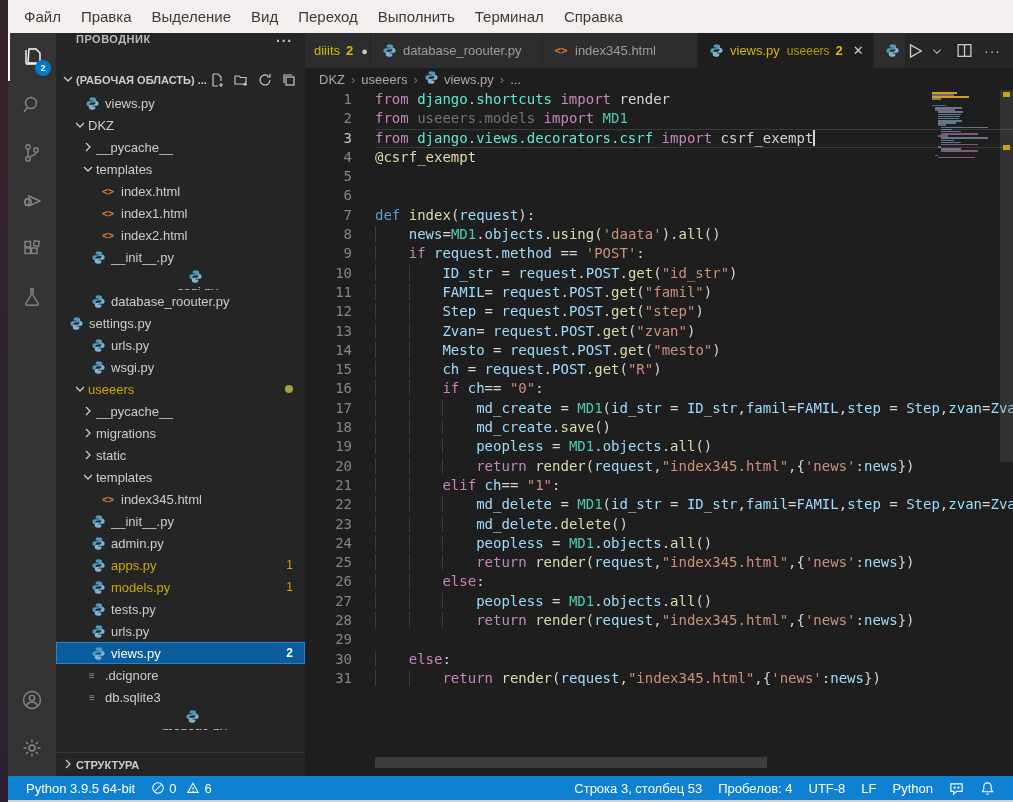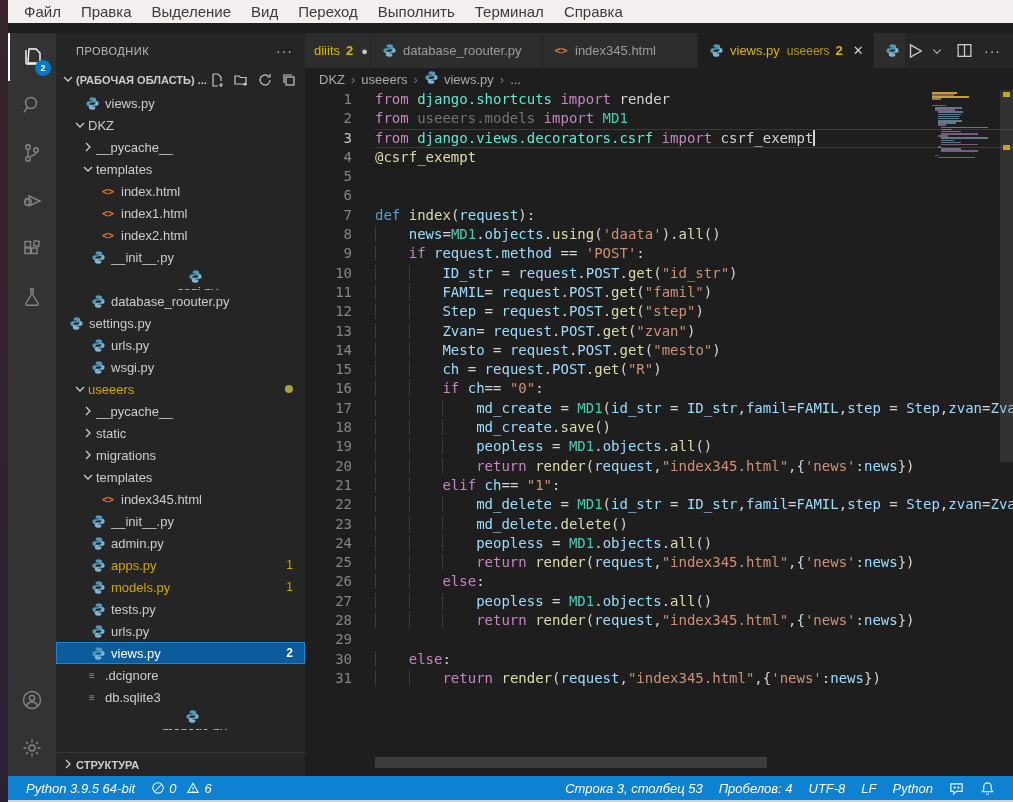--- a/index.html
+++ b/index.html
@@ -5,21 +5,21 @@
   * { box-sizing: border-box; margin: 0; padding: 0; }
   html,body { width:1013px; height:802px; overflow:hidden; background:#1e1e1e;
     font-family:"Liberation Sans", sans-serif; }
   #stage { position:relative; width:1013px; height:802px; }
 
   
   #left-strip { position:absolute; left:0; top:0; width:8px; height:802px;
     background:linear-gradient(#36232b,#2b2033); }
 
   
-  #menubar { position:absolute; left:8px; top:0; width:1005px; height:23px;
+  #menubar { position:absolute; left:8px; top:0; width:1005px; height:33px;
     background:#f2efee; display:flex; align-items:center; padding-left:6px;
     color:#3d3a37; font-size:15px; }
   .menu-item { padding:0 10px; line-height:33px; cursor:default; }
 
   
   #main { position:absolute; left:8px; top:33px; width:1005px; height:743px; display:flex; }
 
   
   #activitybar { width:48px; background:#333333; position:relative; flex:0 0 48px; }
   .act-icon { width:48px; height:48px; display:flex; align-items:center; justify-content:center;
@@ -28,22 +28,22 @@
   .act-icon.active { border-left:2px solid #ffffff; }
   .act-icon.active svg { stroke:#ffffff; }
   .act-badge { position:absolute; right:5px; bottom:5px; min-width:16px; height:16px;
     border-radius:9px; background:#007acc; color:#fff; font-size:9px; font-weight:bold;
     display:flex; align-items:center; justify-content:center; padding:0 3px; }
   #act-bottom { position:absolute; bottom:4px; left:0; width:48px; }
 
   
   #sidebar { width:249px; flex:0 0 249px; background:#252526; color:#cccccc;
     position:relative; overflow:hidden; }
-  #sb-title-row { height:35px; display:flex; align-items:center; padding:0 12px 0 20px;
-    font-size:11px; color:#bbbbbb; letter-spacing:0.5px; }
+  #sb-title-row { height:35px; display:flex; align-items:flex-start; padding:0 12px 0 20px;
+    font-size:11px; color:#bbbbbb; letter-spacing:0.5px;font-weight:bold; }
   #sb-title-row .spacer, .spacer { flex:1; }
   .dots { color:#c5c5c5; font-size:14px; letter-spacing:1px; }
   #sb-section-row { height:24px; display:flex; align-items:center; padding:0 8px 0 4px;
     font-size:11px; font-weight:bold; color:#cccccc; }
   .sec-actions { display:flex; gap:8px; align-items:center; }
   .sec-actions svg { stroke:#c5c5c5; }
   #tree { font-size:13px; }
   .row { height:22px; display:flex; align-items:center; white-space:nowrap; position:relative; }
   .row .chev { width:16px; height:16px; flex:0 0 16px; display:flex; align-items:center; justify-content:center; }
   .row .ficon { width:16px; height:16px; flex:0 0 16px; margin-right:5px;
@@ -112,21 +112,21 @@
   .mm-bar.warnbar { background:#c9a21a; opacity:1; height:2px; }
   #v-scroll { position:absolute; top:0; right:0; width:13px; height:372px;
     background:rgba(121,121,121,0.22); }
   .ov-mark { position:absolute; right:3px; width:7px; height:5px; background:#cca700; }
   #h-scroll { position:absolute; bottom:8px; left:70px; width:392px; height:11px;
     background:rgba(121,121,121,0.35); }
 
   
   #statusbar { position:absolute; left:8px; top:776px; width:1005px; height:24px;
     background:#0e81d2; color:#ffffff; font-size:13px; display:flex; align-items:center;
-    padding:0 10px;font-style:italic; }
+    padding:0 10px; }
   .sb-item { display:flex; align-items:center; gap:4px; padding:0 8px; height:24px; }
   .sb-item svg { stroke:#ffffff; }
   #sb-right { margin-left:auto; display:flex; align-items:center; }
   #bottom-strip { position:absolute; left:8px; top:800px; width:1005px; height:2px;
     background:#d5d1cd; }
 </style>
 </head>
 <body>
 
 <div id="stage">
@@ -353,29 +353,29 @@
               </svg>
             </span>
             <span class="lbl">__pycache__</span>
           </div>
           <div class="row" style="padding-left: 24px;">
             <span class="chev">
               <svg width="16" height="16" viewBox="0 0 16 16" fill="none" stroke="#cccccc" stroke-width="1.3">
                 <path d="M6 4l4 4-4 4"></path>
               </svg>
             </span>
+            <span class="lbl">migrations</span>
+          </div>
+          <div class="row" style="padding-left: 24px;">
+            <span class="chev">
+              <svg width="16" height="16" viewBox="0 0 16 16" fill="none" stroke="#cccccc" stroke-width="1.3">
+                <path d="M6 4l4 4-4 4"></path>
+              </svg>
+            </span>
             <span class="lbl">static</span>
-          </div>
-          <div class="row" style="padding-left: 24px;">
-            <span class="chev">
-              <svg width="16" height="16" viewBox="0 0 16 16" fill="none" stroke="#cccccc" stroke-width="1.3">
-                <path d="M6 4l4 4-4 4"></path>
-              </svg>
-            </span>
-            <span class="lbl">migrations</span>
           </div>
           <div class="row" style="padding-left: 24px;">
             <span class="chev">
               <svg width="16" height="16" viewBox="0 0 16 16" fill="none" stroke="#cccccc" stroke-width="1.3">
                 <path d="M4 6l4 4 4-4"></path>
               </svg>
             </span>
             <span class="lbl">templates</span>
           </div>
           <div class="row" style="padding-left: 44px;">

